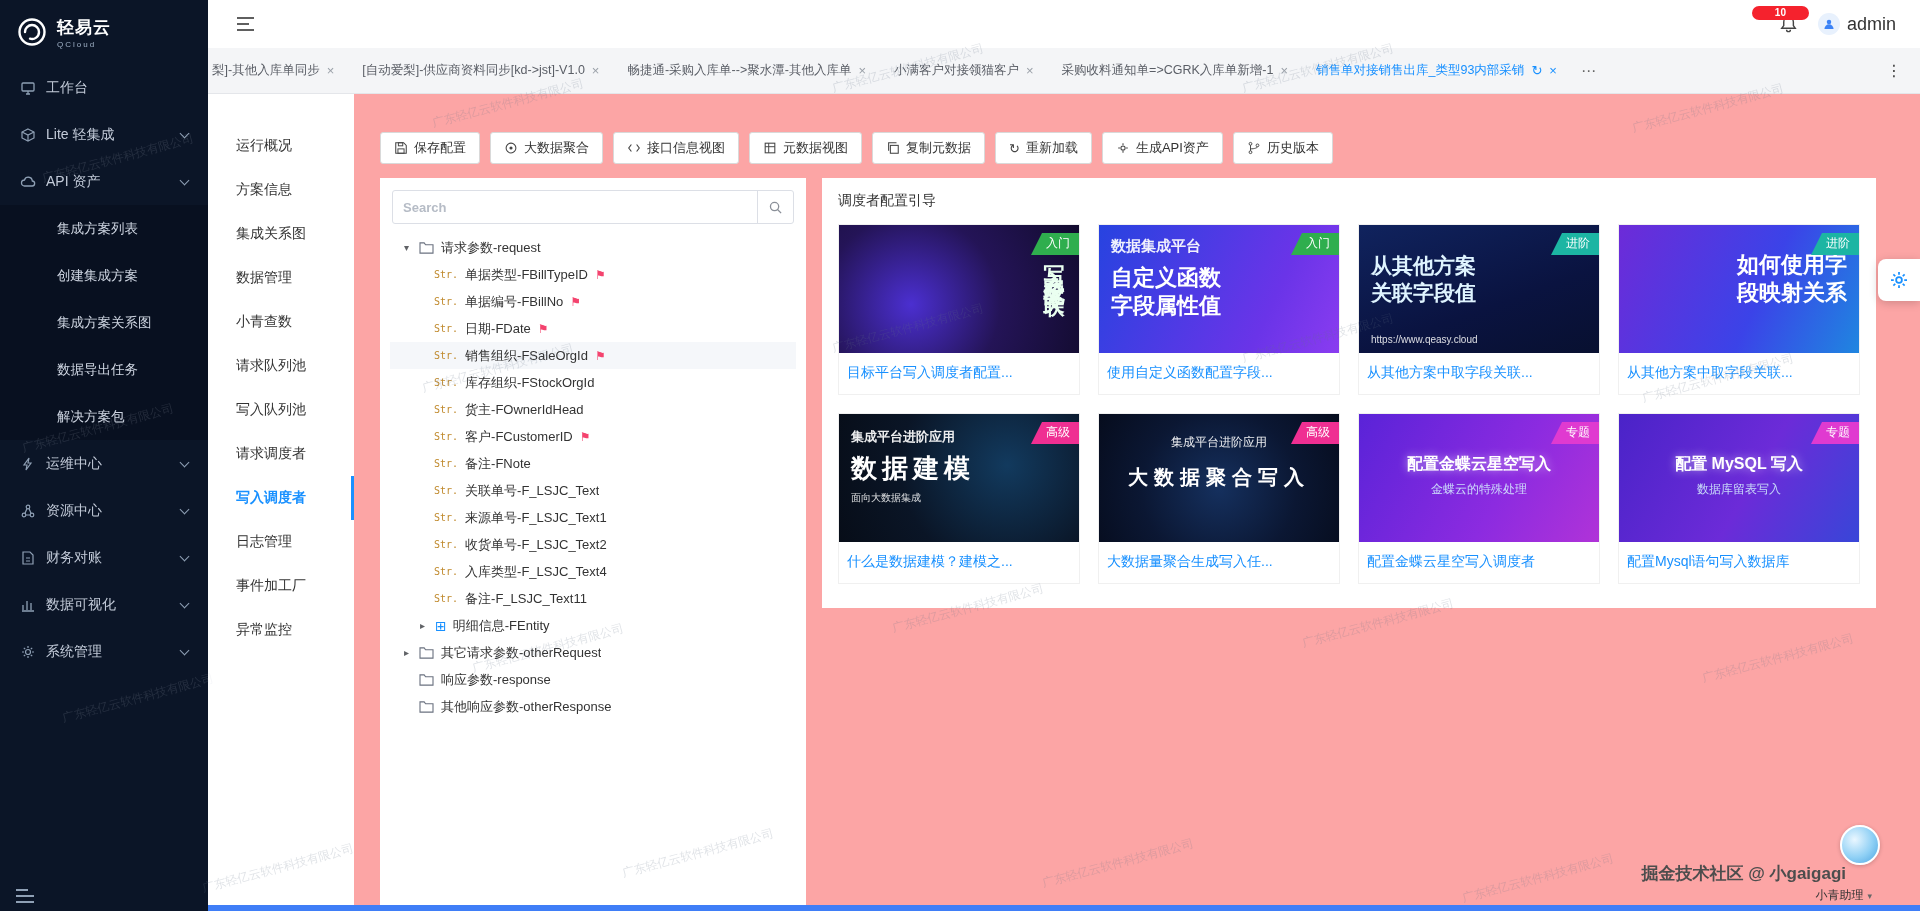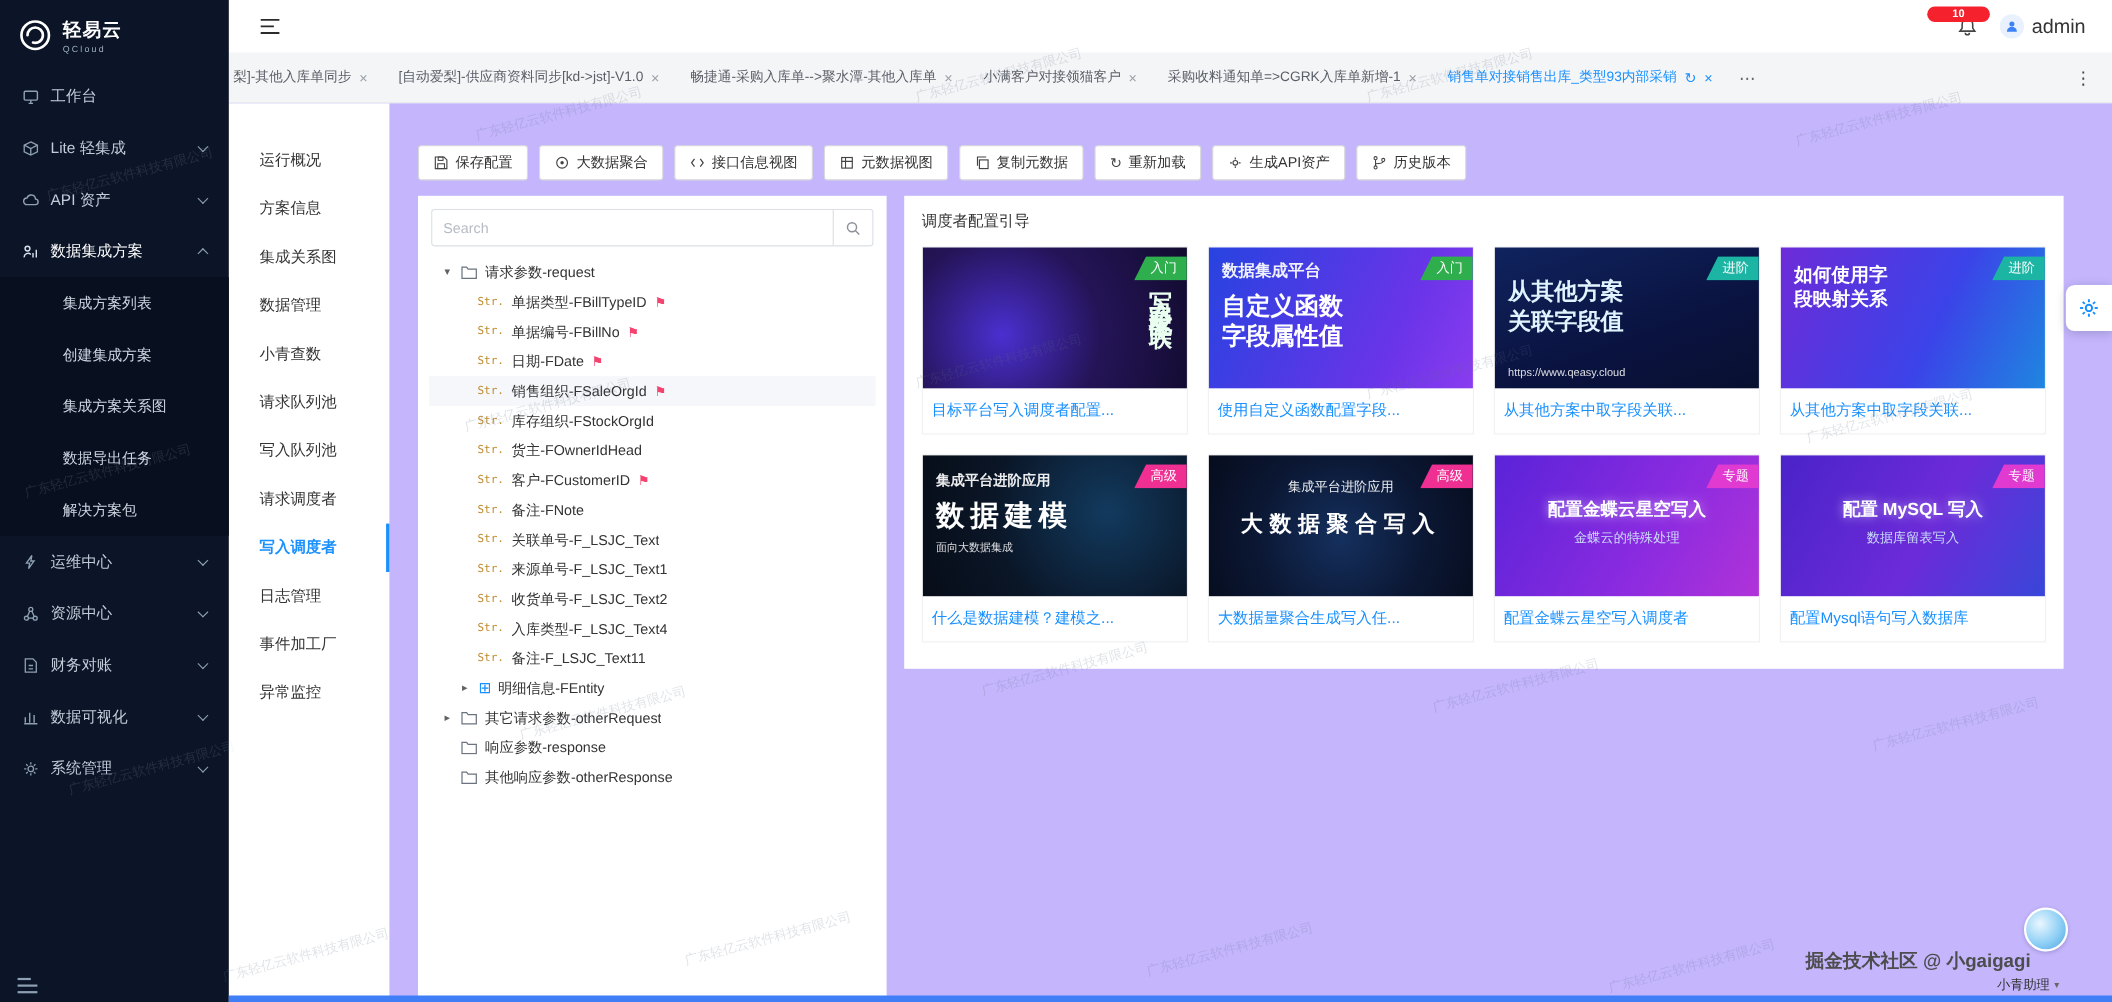--- a/index.html
+++ b/index.html
@@ -39,34 +39,34 @@
   .tab:first-child { margin-left:-16px; }
   .tab .x { color:#9aa0a8; font-size:13px; cursor:pointer; }
   .tab.active { color:#1890ff;align-items:center; }
   .tab.active .x, .tab.active .rf { color:#1890ff; }
   .tab .rf { font-size:13px; }
   .more-h { color:#666; font-size:15px; padding:0 10px; cursor:pointer; flex:none; }
   .tab-spacer { flex:1; }
   .more-v { color:#444; font-size:16px; padding:0 18px 0 8px; cursor:pointer; flex:none; }
 
   
-  .content { position:relative; flex:1; display:flex; background:#c4b5fd; min-height:0; }
+  .content { position:relative; flex:1; display:flex; background:#fca5a5; min-height:0; }
   .inner-nav { width:146px; flex:none; background:#fff; padding-top:30px; }
   .inner-item { height:44px; display:flex; align-items:center; padding-left:28px; font-size:14px; color:#333; cursor:pointer; }
   .inner-item.active { color:#1890ff; border-right:3px solid #1890ff; font-weight:bold; }
 
   .work { flex:1; display:flex; flex-direction:column; padding:38px 44px 0 26px; min-width:0; }
   .toolbar { display:flex; gap:10px; flex:none; }
   .tbtn { display:inline-flex; align-items:center; gap:6px; height:32px; padding:0 13px; background:#fff; border:1px solid #d9d9d9; border-radius:3px; font-size:13px; color:#333; cursor:pointer; white-space:nowrap; }
   .tbtn .uic { font-size:13px; color:#444; }
 
   .panels { display:flex; gap:16px; margin-top:14px; flex:1; min-height:0; }
   .tree-panel { width:426px; flex:none; background:#fff; padding:12px 10px; overflow:hidden; }
   .search { display:flex; border:1px solid #dcdfe6; border-radius:3px; height:34px; margin:0 2px 10px; background:#fff; }
-  .search input { flex:1; border:none; outline:none; padding:0 10px; font-size:13px; color:#333; background:transparent; }
+  .search input { flex:1; border:none; outline:none; padding:0 10px; font-size:13px; color:#333; background:transparent;font-weight:bold; }
   .search input::placeholder { color:#b6bcc6; }
   .search-btn { width:36px; border-left:1px solid #dcdfe6; display:flex; align-items:center; justify-content:center; cursor:pointer; }
 
   .trow { display:flex; align-items:center; height:27px; font-size:13px; color:#333; cursor:pointer; padding-left:44px; }
   .trow.root { padding-left:14px; }
   .trow.entity { padding-left:30px; }
   .trow.hl { background:#f5f7fa; }
   .caret { width:15px; color:#606266; font-size:10px; flex:none; }
   .caret.hidden { visibility:hidden; }
   .ficon { width:15px; height:13px; margin-right:7px; flex:none; }
@@ -90,21 +90,21 @@
   .cimg .sub { font-size:10px; opacity:.85; }
   .c1 .cimg { background:radial-gradient(circle at 30% 62%, #4b2fd0 0%, #241457 48%, #120b2e 100%); }
   .c1 .mainTxt { position:absolute; right:12px; top:24px; writing-mode:vertical-rl; font-size:21px; letter-spacing:5px; height:100px; color:#eafff0; }
   .c2 .cimg { background:linear-gradient(115deg,#2743e0,#6a34e8 70%,#8a3cf0); }
   .c2 .top { font-size:15px; font-weight:bold; margin-top:2px; }
   .c2 .mainTxt { font-size:22px; margin-top:8px; }
   .c3 .cimg { background:linear-gradient(160deg,#10235e,#0a1340 60%,#081030); }
   .c3 .mainTxt { font-size:21px; margin-top:18px; color:#dff4ff; }
   .c3 .sub { position:absolute; left:12px; bottom:8px; }
   .c4 .cimg { background:linear-gradient(115deg,#6d2bd8,#3b43e8 58%,#1f86e0); }
-  .c4 .mainTxt { font-size:17px; margin-top:4px; }
+  .c4 .mainTxt { font-size:22px; margin-top:16px;text-align:right; }
   .c5 .cimg { background:radial-gradient(circle at 70% 40%, #123a5e 0%, #0a1526 58%, #070d18 100%); }
   .c5 .top { font-size:13px; font-weight:bold; margin-top:4px; }
   .c5 .mainTxt { font-size:26px; letter-spacing:5px; margin-top:6px; }
   .c5 .sub { margin-top:6px; }
   .c6 .cimg { background:radial-gradient(circle at 50% 58%, #15305e 0%, #0b1733 55%, #060c1d 100%); text-align:center; }
   .c6 .top { font-size:12px; margin-top:10px; }
   .c6 .mainTxt { font-size:20px; letter-spacing:6px; margin-top:14px; }
   .c7 .cimg { background:linear-gradient(120deg,#5a23d8,#8c2be0 60%,#b033d8); text-align:center; }
   .c8 .cimg { background:linear-gradient(120deg,#4a23c8,#6c2bd8 55%,#3846d8); text-align:center; }
   .c7 .mainTxt, .c8 .mainTxt { font-size:16px; margin-top:30px; text-shadow:0 0 10px rgba(255,255,255,.55); }
@@ -179,28 +179,20 @@
       <span>Lite 轻集成</span>
       <span class="chev"></span>
     </div>
     <div class="snav-item">
       <svg class="icon16" viewBox="0 0 16 16">
           <path d="M4.5 12a3 3 0 0 1 0-6 4 4 0 0 1 7.8 1A2.5 2.5 0 0 1 12 12z" fill="none" stroke="#8fa0b5" stroke-width="1.3"></path>
         </svg>
       <span>API 资产</span>
       <span class="chev"></span>
     </div>
-    <div class="snav-item active-section">
-      <svg class="icon16" viewBox="0 0 16 16">
-          <circle cx="5" cy="5" r="2.2" fill="none" stroke="#d7dfeb" stroke-width="1.3"></circle>
-          <path d="M2 13a3.5 3.5 0 0 1 6-2.6M10 13V9M13 13V6" fill="none" stroke="#d7dfeb" stroke-width="1.3"></path>
-        </svg>
-      <span>数据集成方案</span>
-      <span class="chev up"></span>
-    </div>
 
     <div class="subnav">
       <div class="snav-sub">
           <span>集成方案列表</span>
         </div>
       <div class="snav-sub">
           <span>创建集成方案</span>
         </div>
       <div class="snav-sub">
           <span>集成方案关系图</span>

